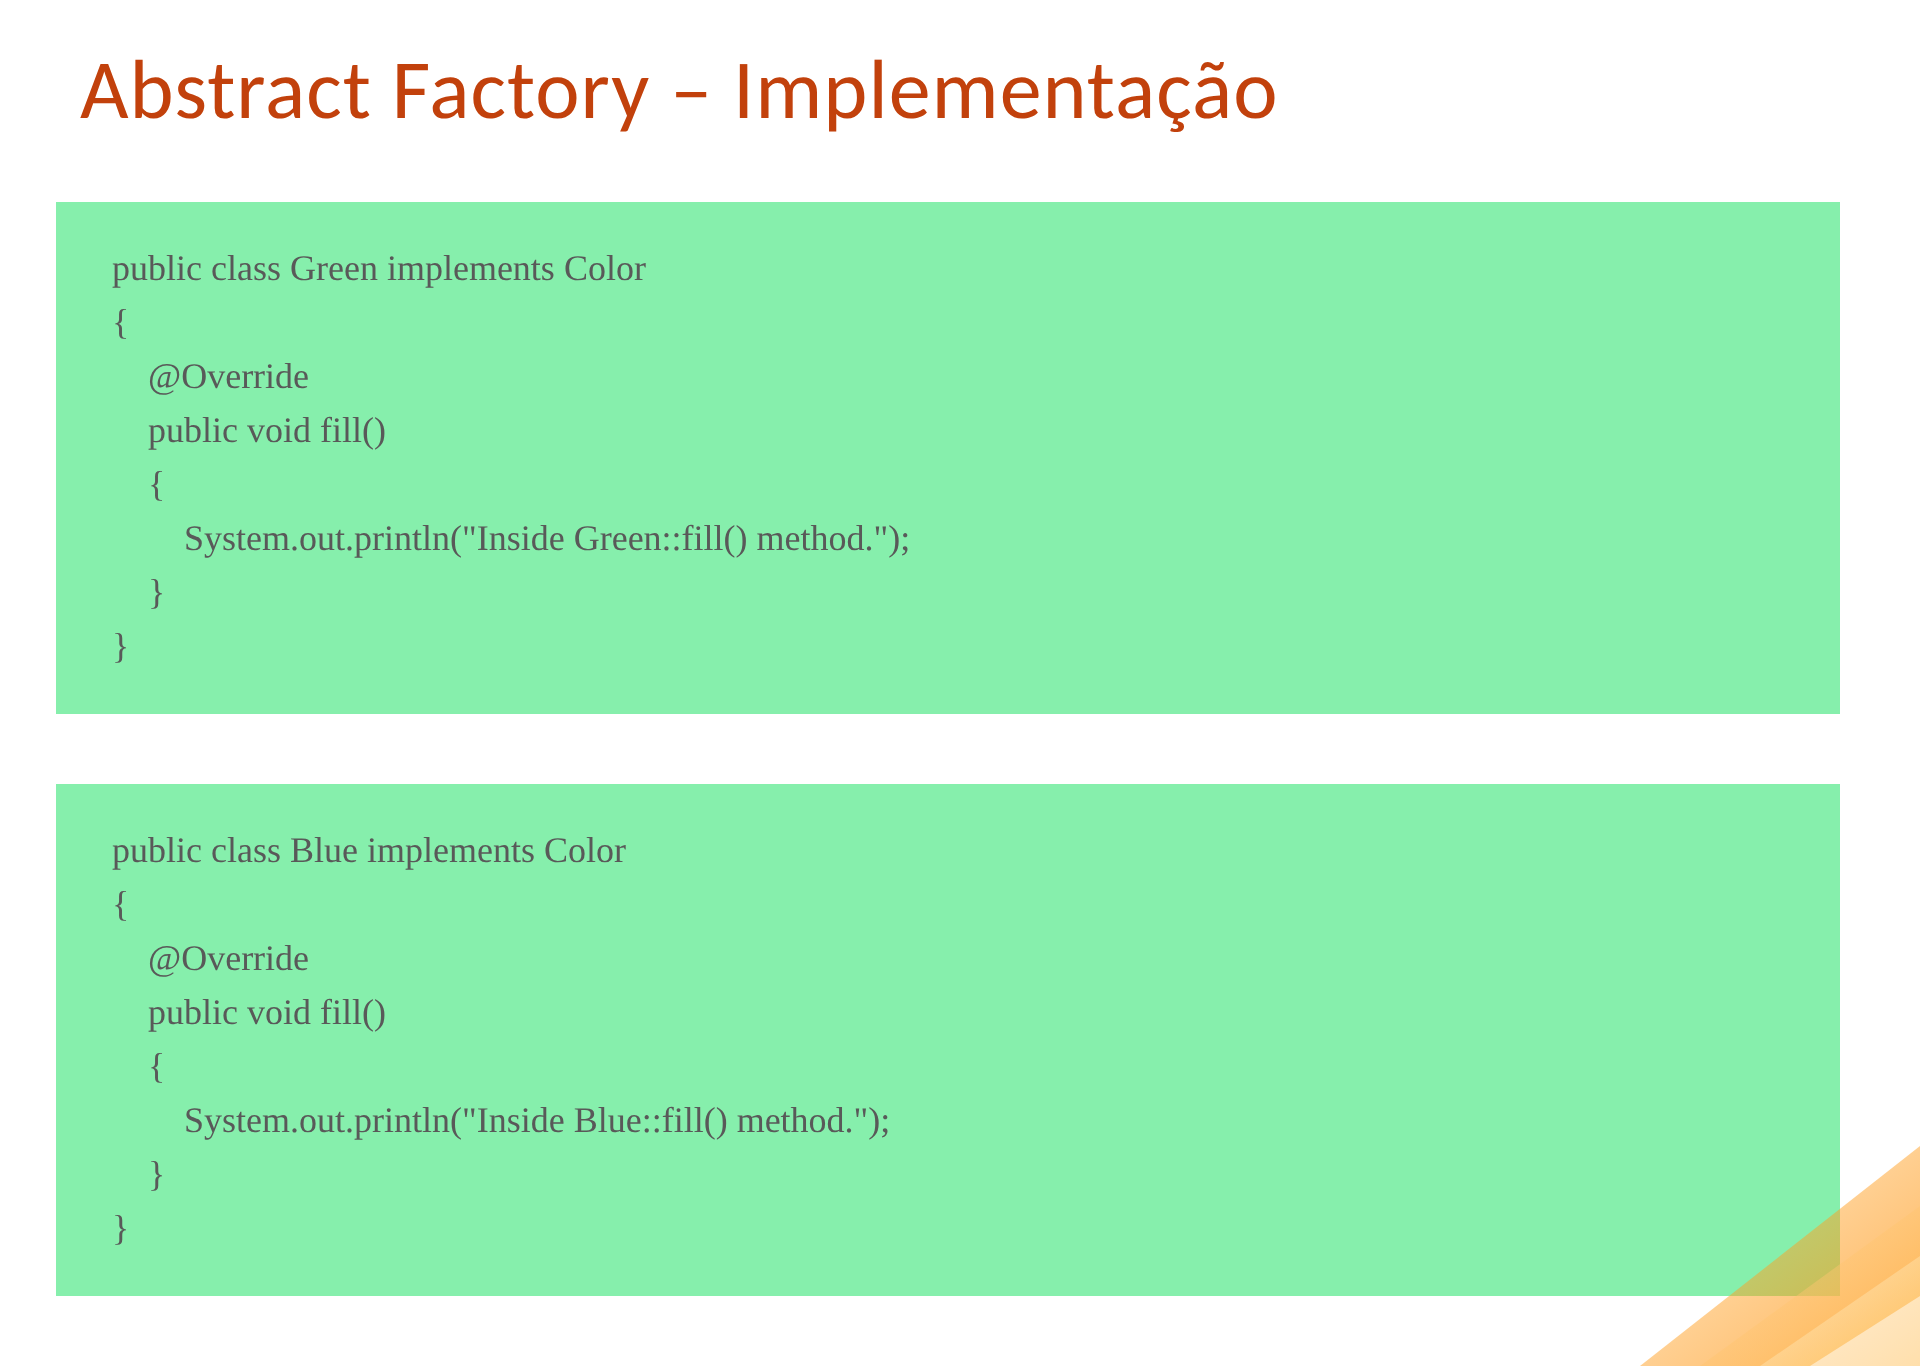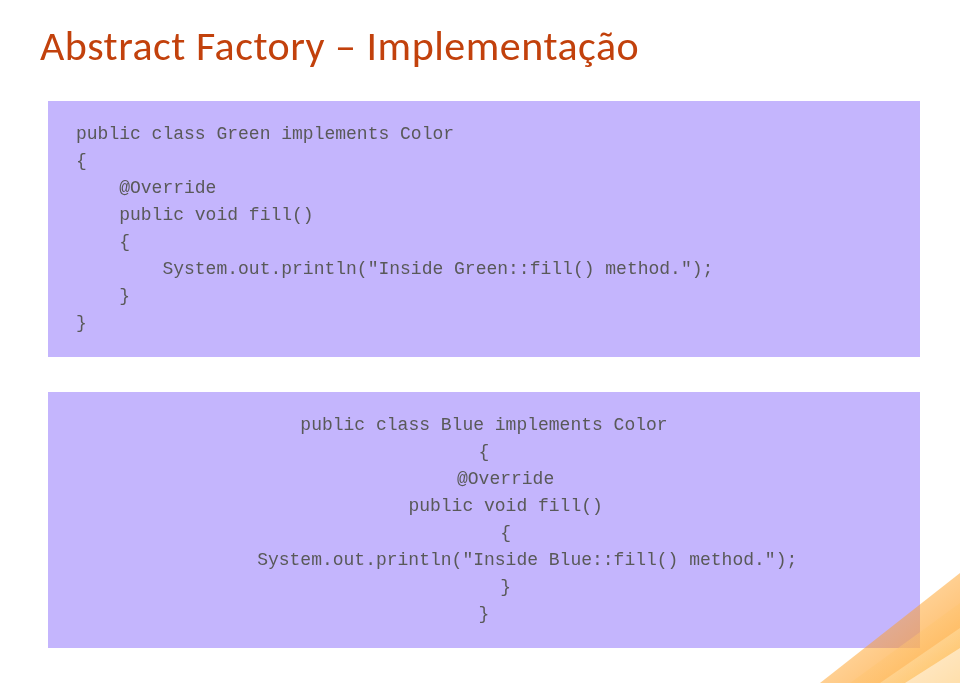--- a/index.html
+++ b/index.html
@@ -16,32 +16,31 @@
     overflow: hidden;
   }
   .slide-title {
     font-size: 42px;
     font-weight: 400;
     color: #c2410c;
     padding: 20px 40px 10px 40px;
     letter-spacing: 0.5px;
   }
   .code-block {
-    background: #c4b5fd;
-    margin: 20px 40px 10px 48px;
+    background: #86efac;
+    margin: 20px 40px 10px 28px;
     padding: 20px 28px;
-    font-family: Liberation Mono, monospace;
+    font-family: Liberation Serif, serif;
     font-size: 18px;
     line-height: 1.5;
     color: #595959;
     white-space: pre;
   }
   .code-block-2 {
     margin-top: 35px;
-    text-align: center;
   }
   .corner-decoration {
     position: absolute;
     bottom: 0;
     right: 0;
     width: 200px;
     height: 150px;
     pointer-events: none;
   }
 </style>

